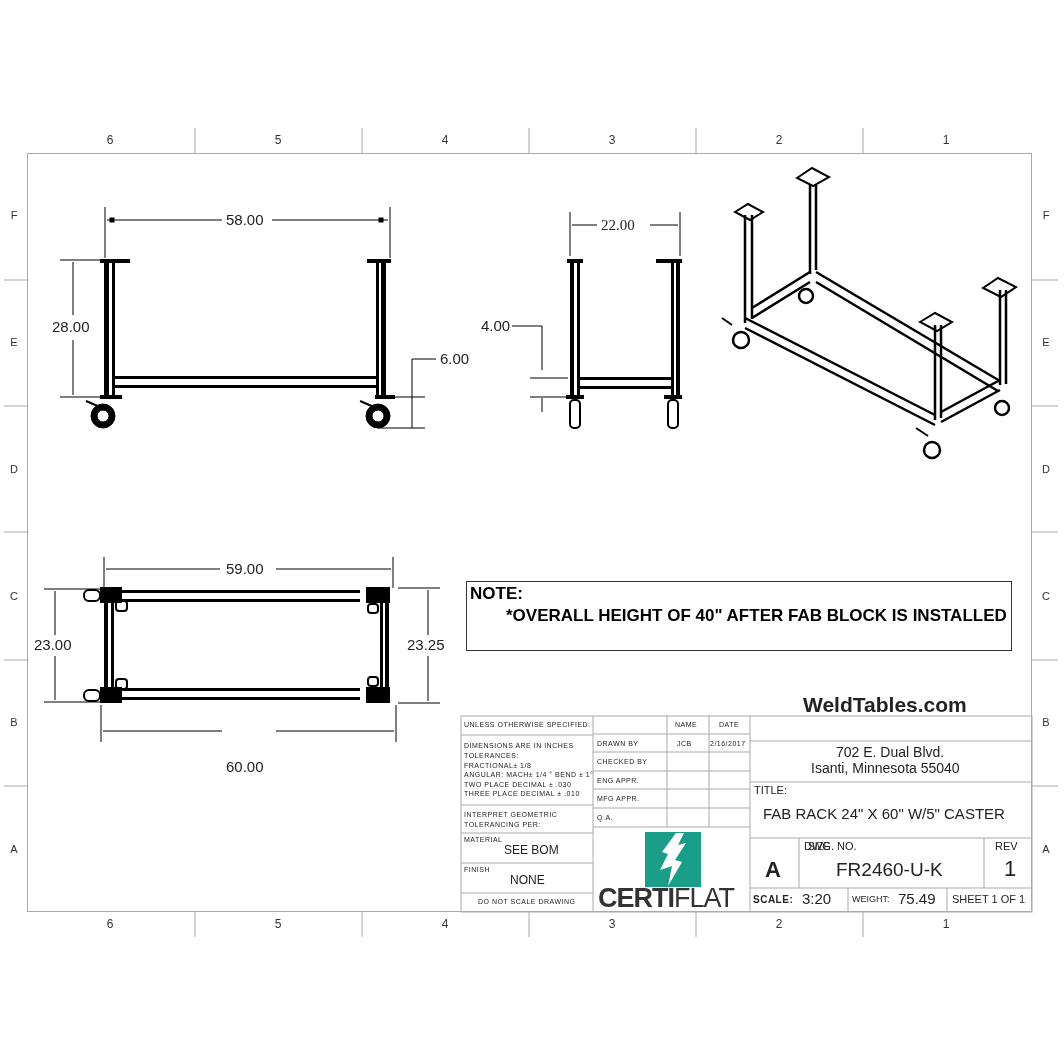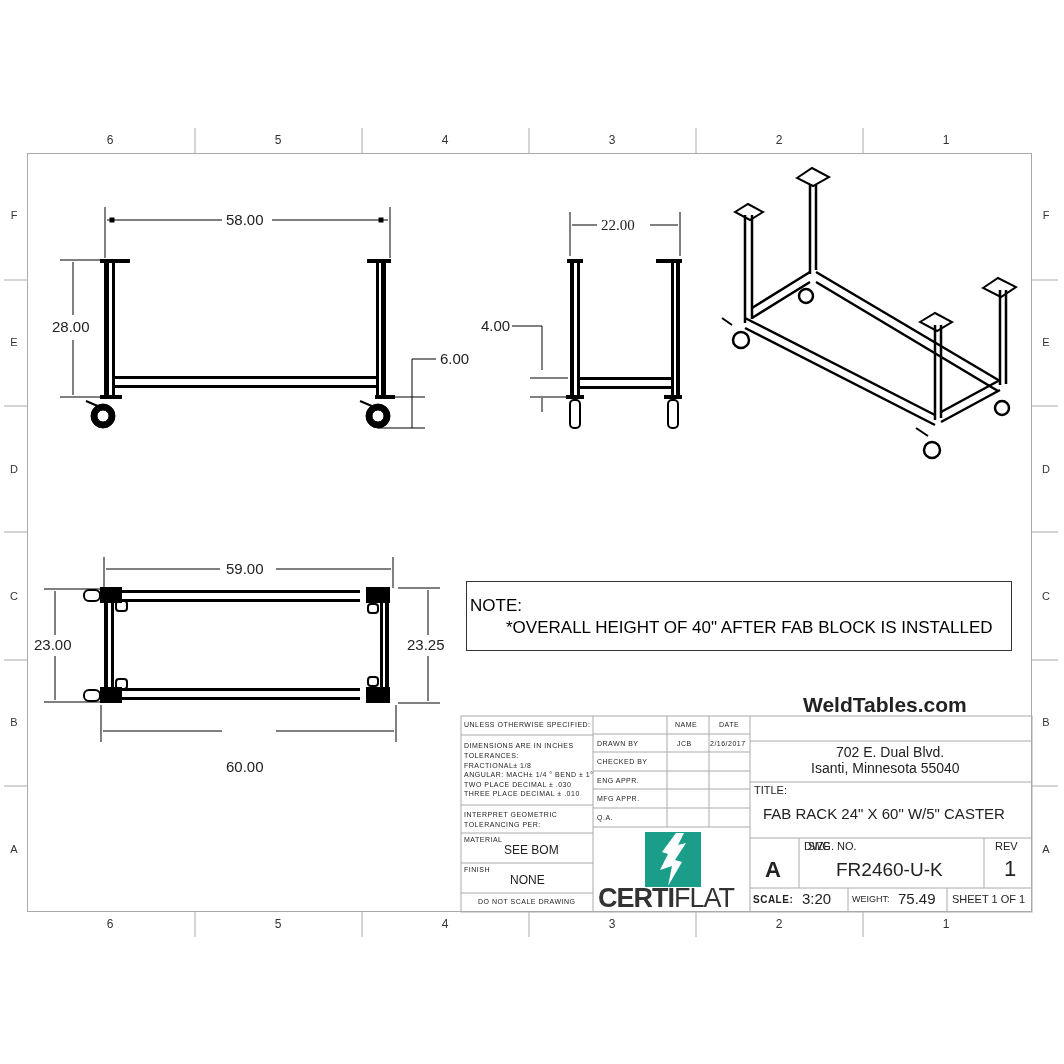--- a/index.html
+++ b/index.html
@@ -2,21 +2,21 @@
 <html><head>
 <meta charset="utf-8">
 <style>
   html,body{margin:0;padding:0;background:#fff;}
   body{width:1064px;height:1064px;position:relative;overflow:hidden;font-family:"Liberation Sans",sans-serif;color:#000;}
   .zone-num{position:absolute;font-size:12px;color:#333;text-align:center;width:40px;}
   .zone-let{position:absolute;font-size:11px;color:#333;width:20px;text-align:center;}
   .frame{position:absolute;left:27px;top:153px;width:1005px;height:759px;border:1px solid #aaa;box-sizing:border-box;}
   .dim{position:absolute;font-size:15px;color:#222;background:#fff;padding:0 2px;line-height:16px;}
   svg{position:absolute;left:0;top:0;}
-  .note{position:absolute;left:466px;top:581px;width:546px;height:70px;border:1px solid #333;box-sizing:border-box;font-weight:normal;font-size:17px;line-height:22px;padding:13px 3px;}
+  .note{position:absolute;left:466px;top:581px;width:546px;height:70px;border:1px solid #333;box-sizing:border-box;font-weight:bold;font-size:17px;line-height:22px;padding:1px 3px;}
   .note .ln{white-space:nowrap;}
   .note .ind{padding-left:36px;}
   .tb{position:absolute;font-size:7px;letter-spacing:0.5px;color:#222;white-space:nowrap;}
   .big{position:absolute;white-space:nowrap;color:#222;}
 </style>
 </head>
 <body>
 
 <div>
   <div class="zone-num" style="left:90px;top:133px;">6</div>

